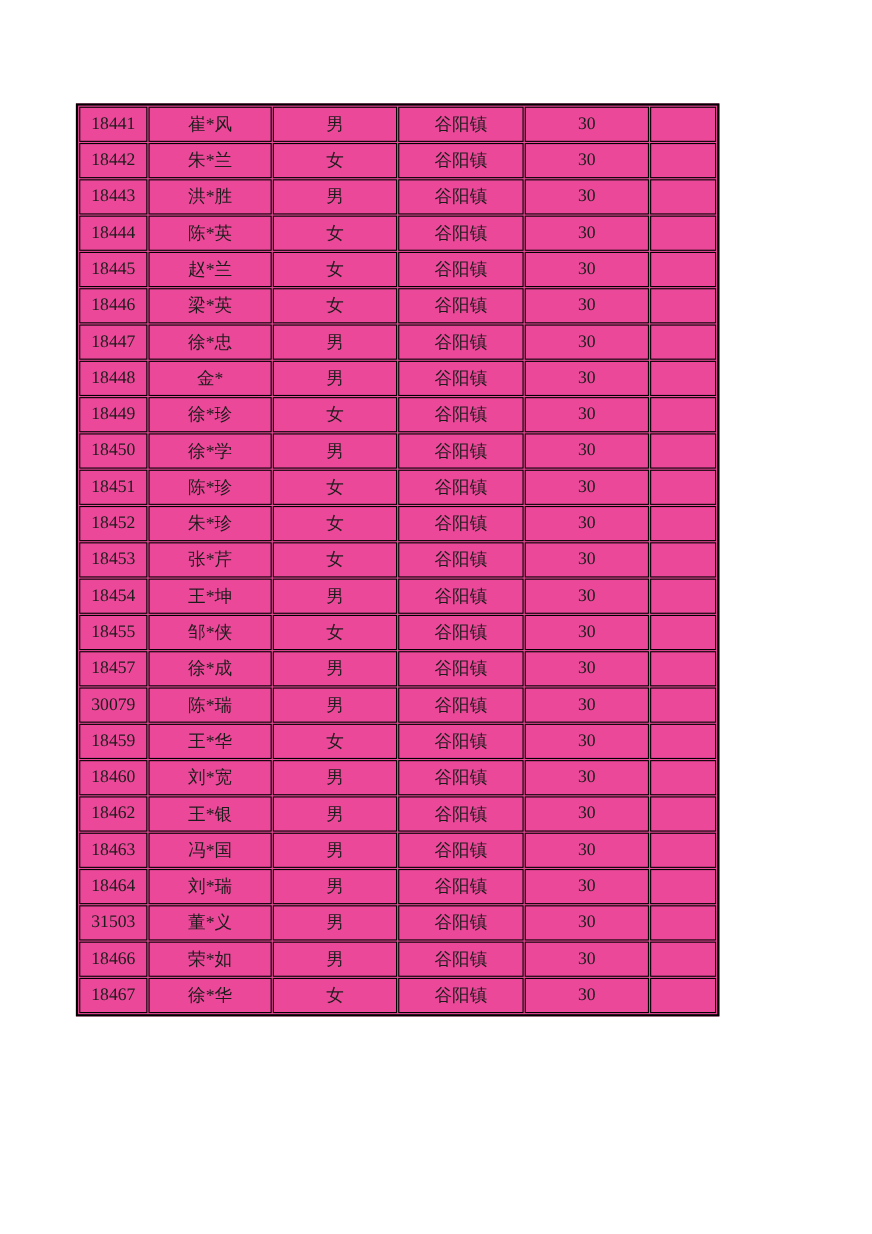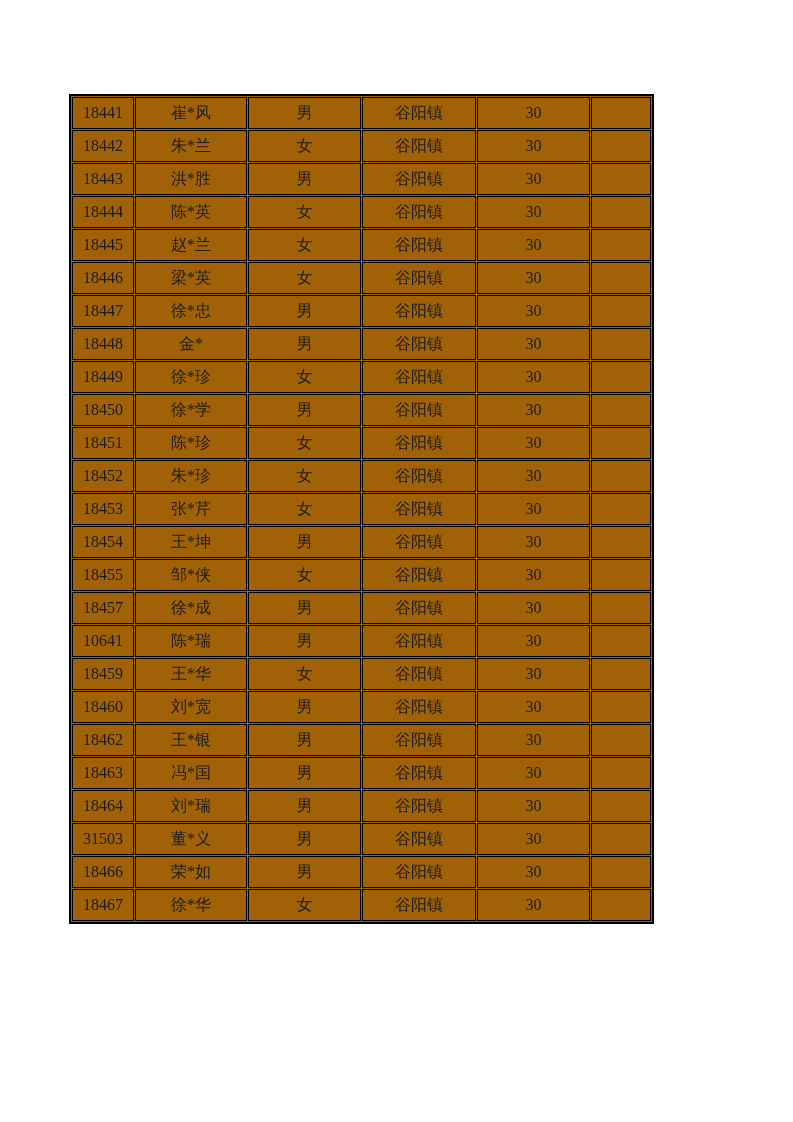--- a/index.html
+++ b/index.html
@@ -15,21 +15,21 @@
     overflow: hidden;
     font-family: "Liberation Serif", "DejaVu Serif", serif;
   }
   table.data-table {
     position: absolute;
     left: 69px;
     top: 94px;
     border-collapse: separate;
     border-spacing: 1px;
     border: 2px solid #000000;
-    background: #a16207;
+    background: #ec4899;
     table-layout: fixed;
   }
   table.data-table td {
     border: 1px solid #000000;
     height: 30px;
     text-align: center;
     vertical-align: middle;
     font-size: 16px;
     color: #1c1c1c;
     padding: 0;
@@ -171,21 +171,21 @@
   </tr>
         <tr>
     <td class="col-id">18457</td>
     <td class="col-name">徐*成</td>
     <td class="col-gender">男</td>
     <td class="col-town">谷阳镇</td>
     <td class="col-amount">30</td>
     <td class="col-blank"></td>
   </tr>
         <tr>
-    <td class="col-id">10641</td>
+    <td class="col-id">30079</td>
     <td class="col-name">陈*瑞</td>
     <td class="col-gender">男</td>
     <td class="col-town">谷阳镇</td>
     <td class="col-amount">30</td>
     <td class="col-blank"></td>
   </tr>
         <tr>
     <td class="col-id">18459</td>
     <td class="col-name">王*华</td>
     <td class="col-gender">女</td>

